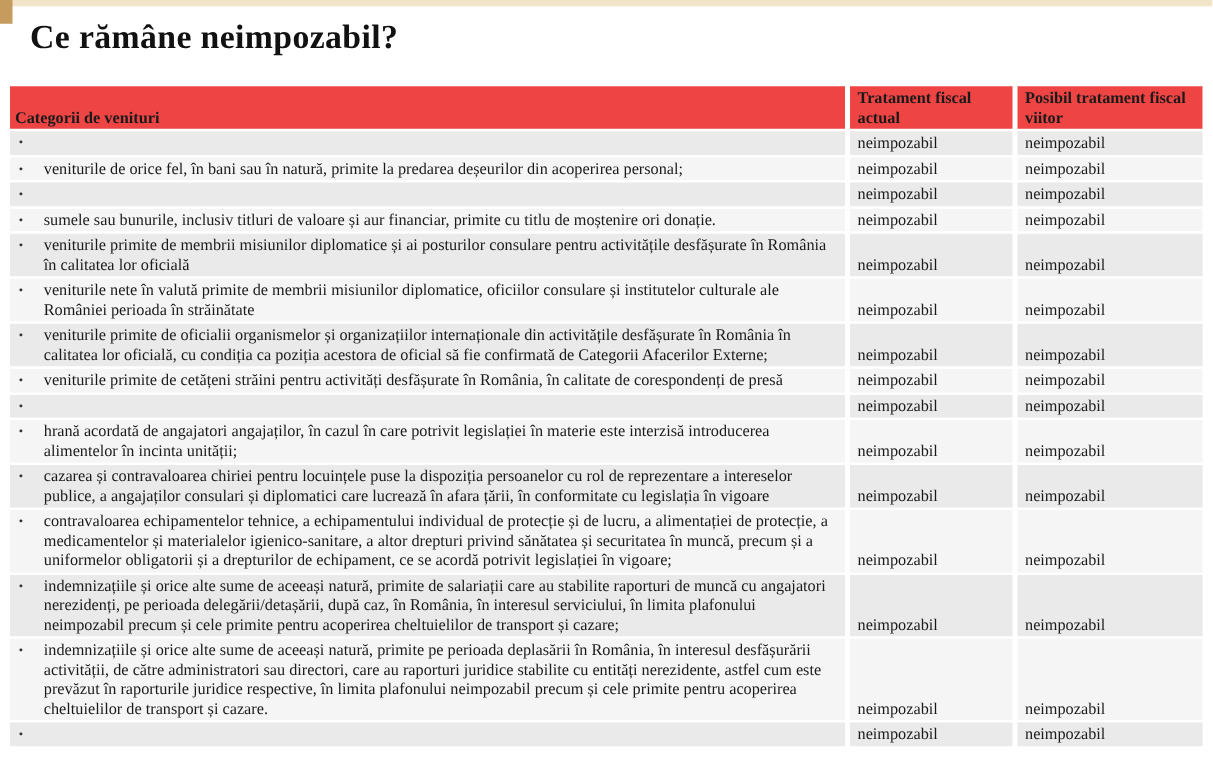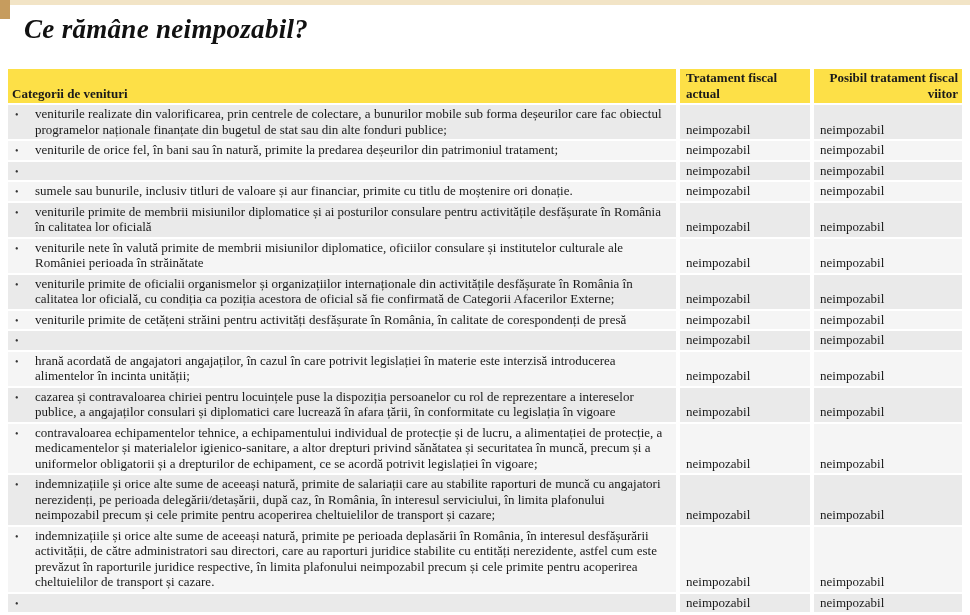--- a/index.html
+++ b/index.html
@@ -25,21 +25,20 @@
     position: absolute;
     top: 0; left: 0;
     width: 10px; height: 19px;
     background: #c69c5e;
   }
   .page-title {
     margin: 0;
     padding: 14px 0 0 24px;
     font-size: 27px;
     font-weight: bold;
-    font-style: italic;
     color: #111111;
     letter-spacing: 0.3px;
   }
   .table-wrap {
     margin: 24px 8px 0 8px;
   }
   .thead, .trow {
     display: flex;
     align-items: stretch;
     margin-bottom: 2px;
@@ -54,24 +53,23 @@
   }
   .val {
     flex: 0 0 130px;
     margin-left: 4px;
     display: flex;
     align-items: flex-end;
     padding: 1px 4px 2px 6px;
   }
   .val.wide {
     flex: 0 0 148px;
-    text-align: right;
   }
   .thead .cell {
-    background: #fde047;
+    background: #ef4444;
     min-height: 32px;
     align-items: flex-end;
     font-weight: bold;
   }
   .thead .cat {
     display: flex;
   }
   .trow.odd .cell  { background: #eaeaea; }
   .trow.even .cell { background: #f5f5f5; }
   .bullet {
@@ -109,29 +107,28 @@
       <span class="head-label">Tratament fiscal actual</span>
     </div>
     <div class="cell val wide">
       <span class="head-label">Posibil tratament fiscal viitor</span>
     </div>
   </div>
   <div>
       <div class="trow odd">
         <div class="cell cat">
           <span class="bullet">•</span>
-          <span class="cat-text">veniturile realizate din valorificarea, prin centrele de colectare, a bunurilor mobile sub forma deșeurilor care fac obiectul programelor naționale finanțate din bugetul de stat sau din alte fonduri publice;</span>
-        </div>
-        <div class="cell val">neimpozabil</div>
-        <div class="cell val wide">neimpozabil</div>
-      </div>
-      <div class="trow even">
-        <div class="cell cat">
-          <span class="bullet">•</span>
-          <span class="cat-text">veniturile de orice fel, în bani sau în natură, primite la predarea deșeurilor din patrimoniul tratament;</span>
+        </div>
+        <div class="cell val">neimpozabil</div>
+        <div class="cell val wide">neimpozabil</div>
+      </div>
+      <div class="trow even">
+        <div class="cell cat">
+          <span class="bullet">•</span>
+          <span class="cat-text">veniturile de orice fel, în bani sau în natură, primite la predarea deșeurilor din acoperirea personal;</span>
         </div>
         <div class="cell val">neimpozabil</div>
         <div class="cell val wide">neimpozabil</div>
       </div>
       <div class="trow odd">
         <div class="cell cat">
           <span class="bullet">•</span>
         </div>
         <div class="cell val">neimpozabil</div>
         <div class="cell val wide">neimpozabil</div>

